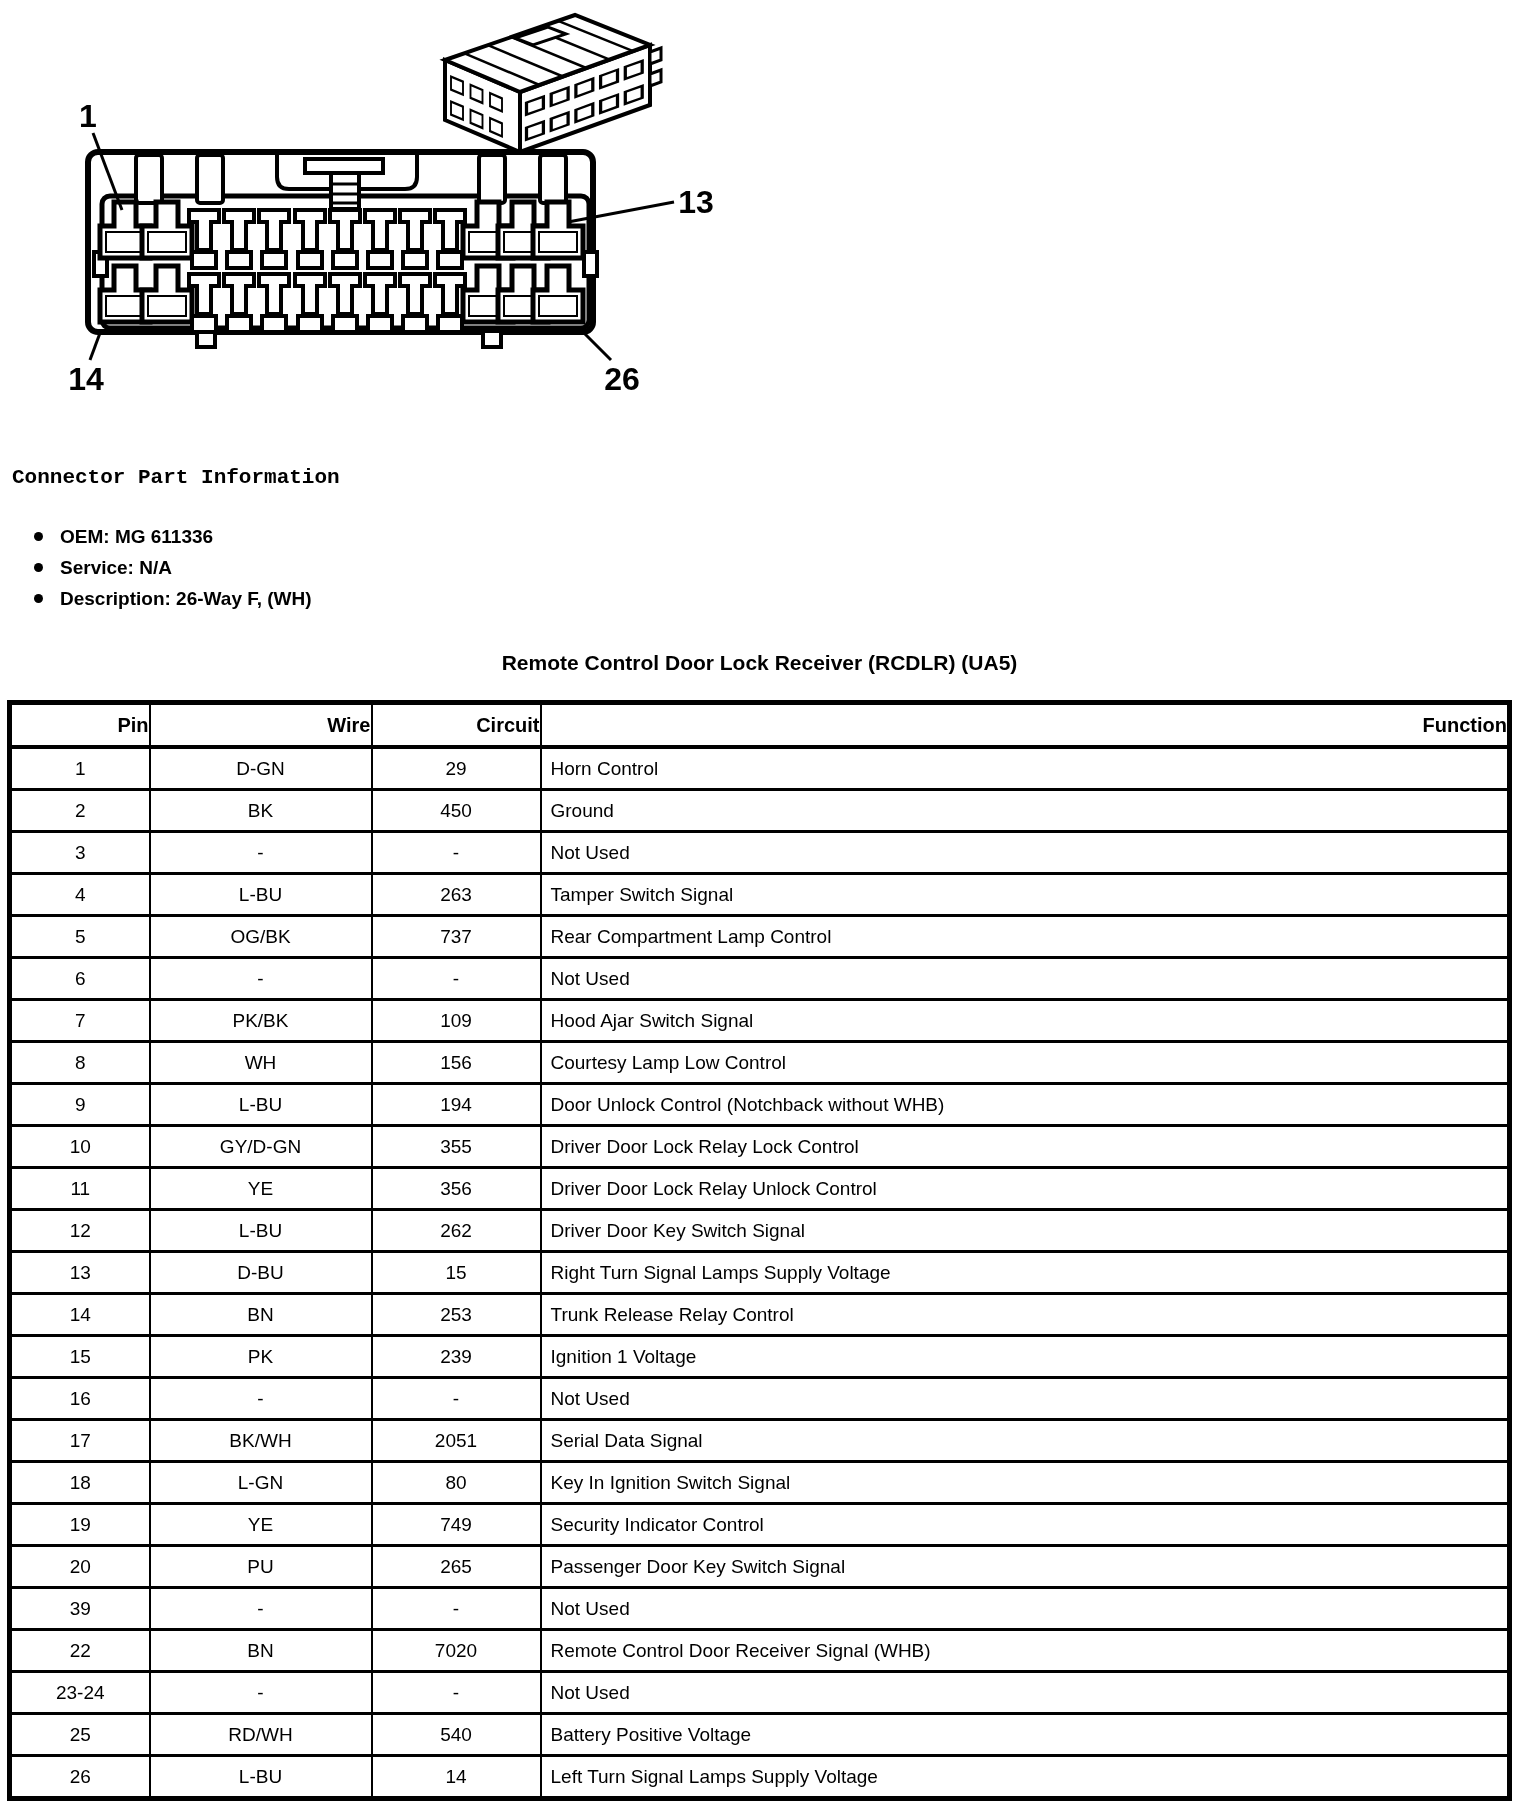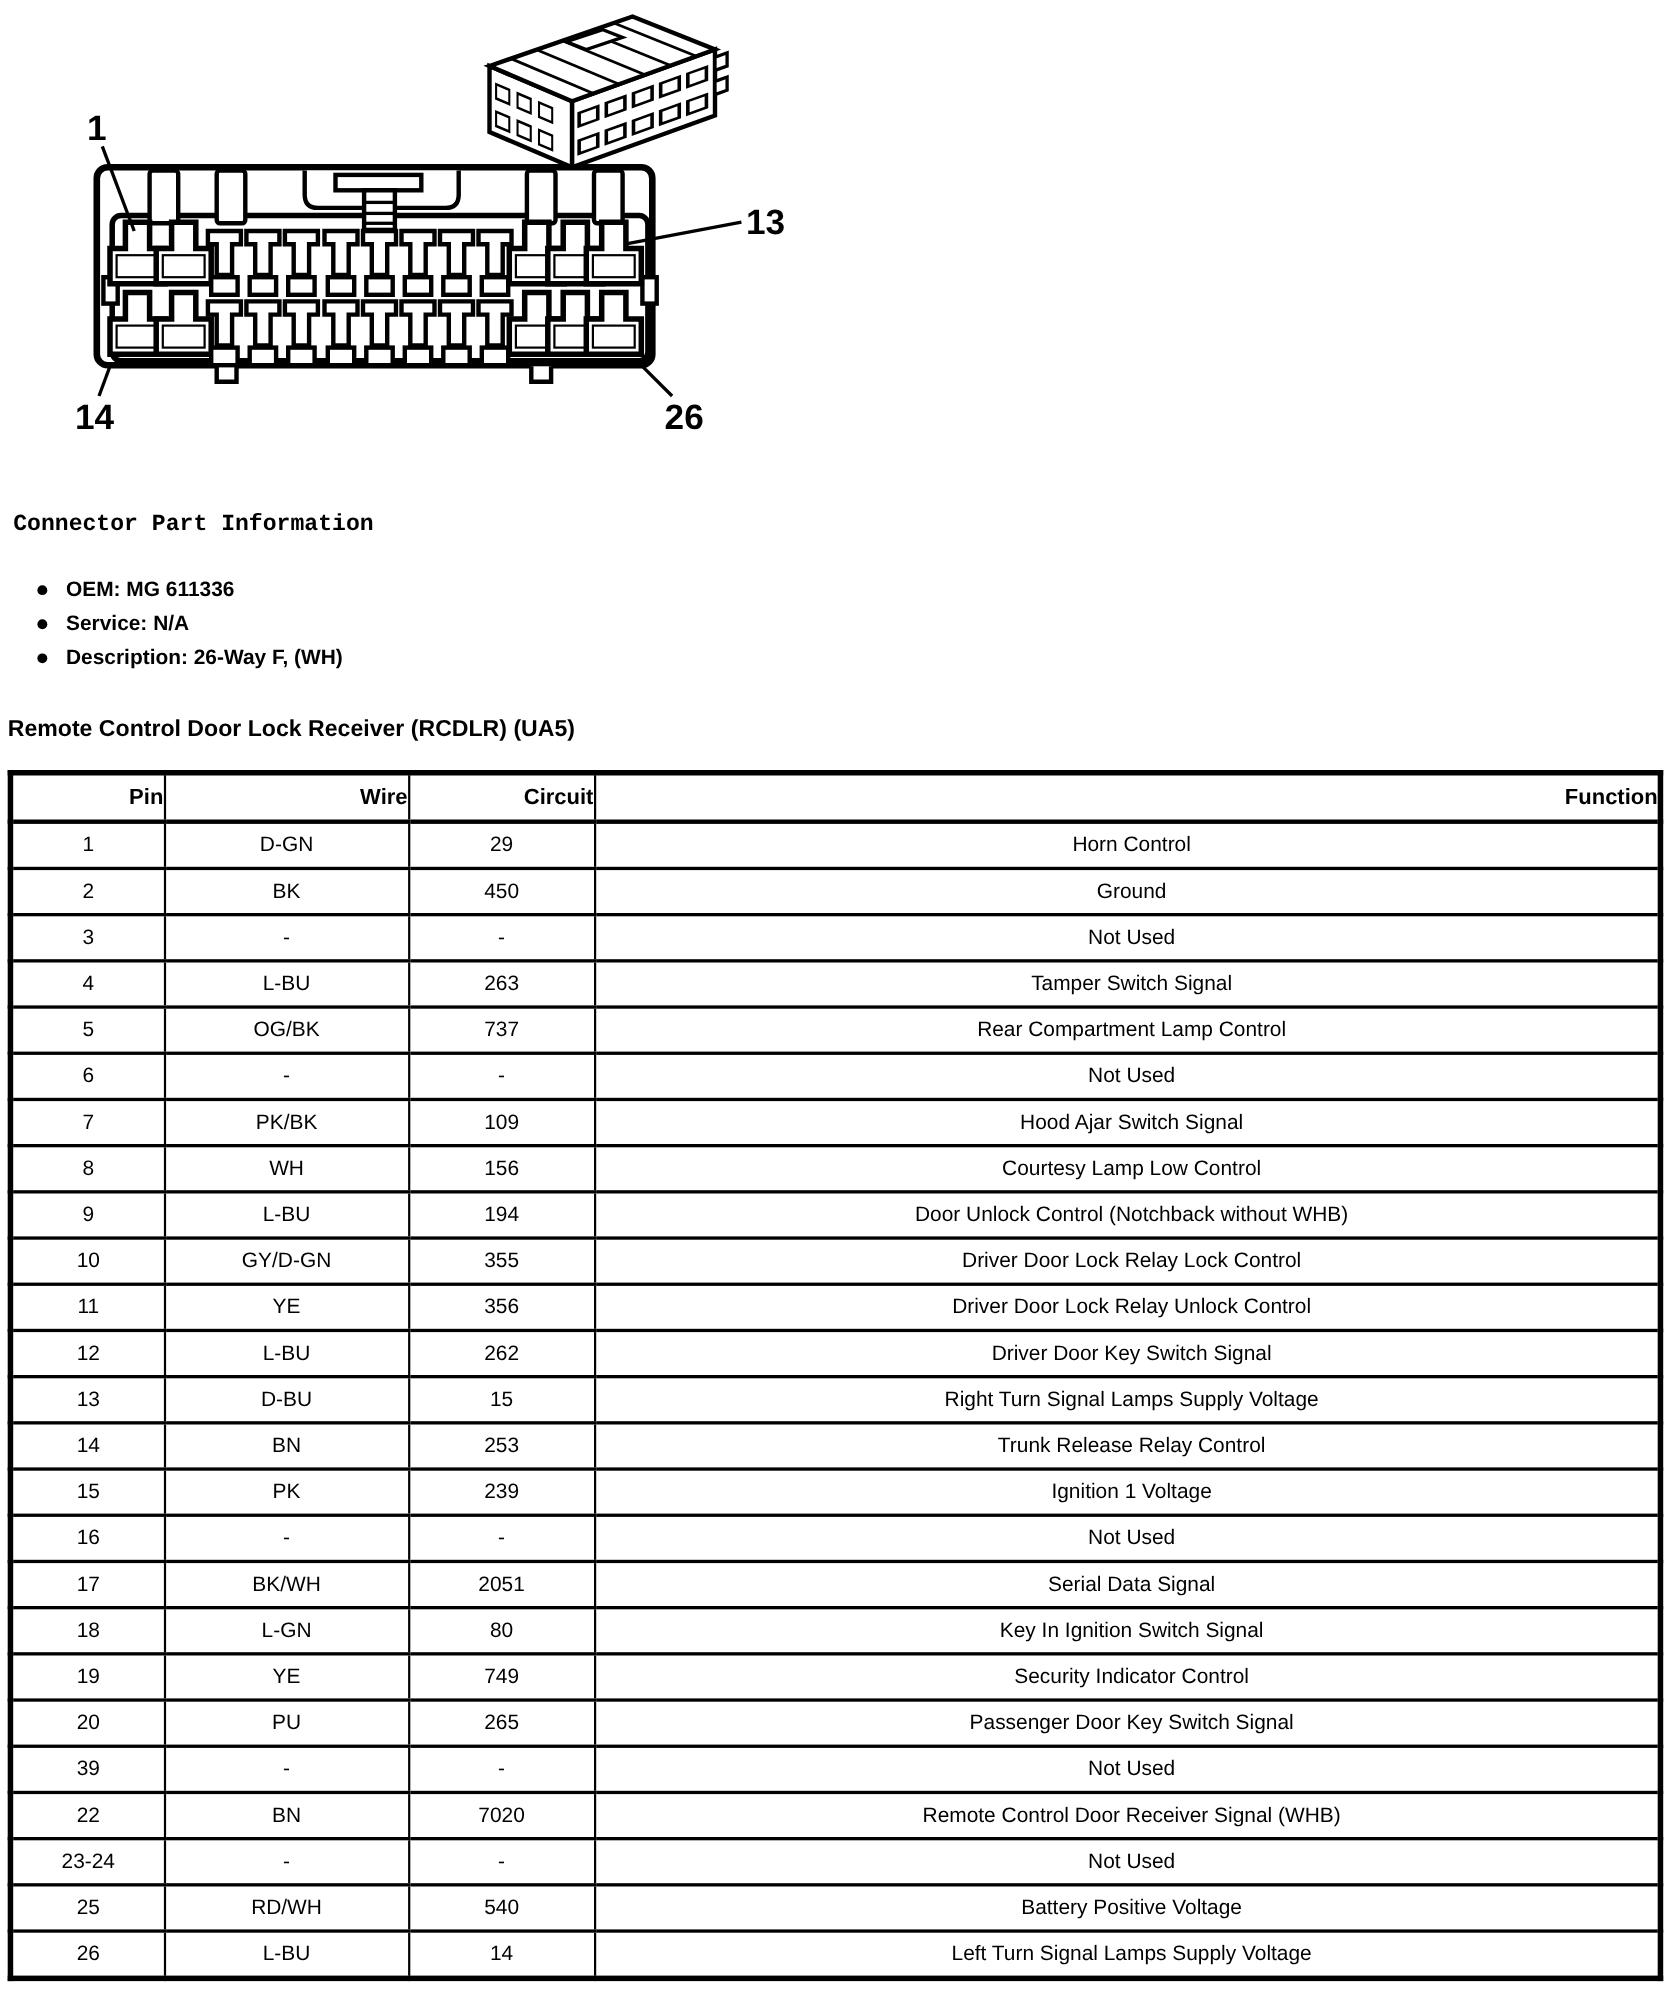--- a/index.html
+++ b/index.html
@@ -11,41 +11,41 @@
   .diagram-svg{position:absolute;left:0;top:0;}
   .info-heading{
     position:absolute;left:12px;top:466px;margin:0;
     font-size:21px;font-weight:bold;line-height:24px;font-family:Liberation Mono, monospace;
   }
   .bullets{position:absolute;left:34px;top:521px;}
   .bullet-item{display:flex;align-items:center;height:31px;font-weight:bold;}
   .dot{width:9px;height:9px;border-radius:50%;background:#000;flex:0 0 auto;}
   .bullet-text{margin-left:17px;font-size:19px;white-space:nowrap;}
   .table-title{
-    position:absolute;left:7px;top:650px;width:1505px;
+    position:absolute;left:7px;top:650px;width:1505px;text-align:center;
     font-size:21px;font-weight:bold;line-height:26px;
   }
   table.pinout{
     position:absolute;left:7px;top:700px;width:1505px;
     border-collapse:collapse;table-layout:fixed;
     border:5px solid #000;
   }
   table.pinout col.c-pin{width:140px;}
   table.pinout col.c-wire{width:222px;}
   table.pinout col.c-circuit{width:169px;}
   table.pinout th{
     border:2px solid #000;border-bottom:4px solid #000;
     height:40px;font-size:20px;font-weight:bold;text-align:right;padding:0;
   }
   table.pinout td{
     border:2px solid #000;border-top:3px solid #000;
     height:39px;font-size:19px;text-align:center;padding:0;
     white-space:nowrap;overflow:hidden;
   }
-  table.pinout td.fn{text-align:center;padding-left:9px;}
+  table.pinout td.fn{text-align:left;padding-left:9px;}
 </style>
 </head>
 <body>
 
 <div class="page">
 
   <svg class="diagram-svg" width="730" height="430" viewBox="0 0 730 430">
 
     <g fill="#fff" stroke="#000">
       <polygon points="520,92 650,45 650,105 520,152" stroke-width="4"></polygon>

